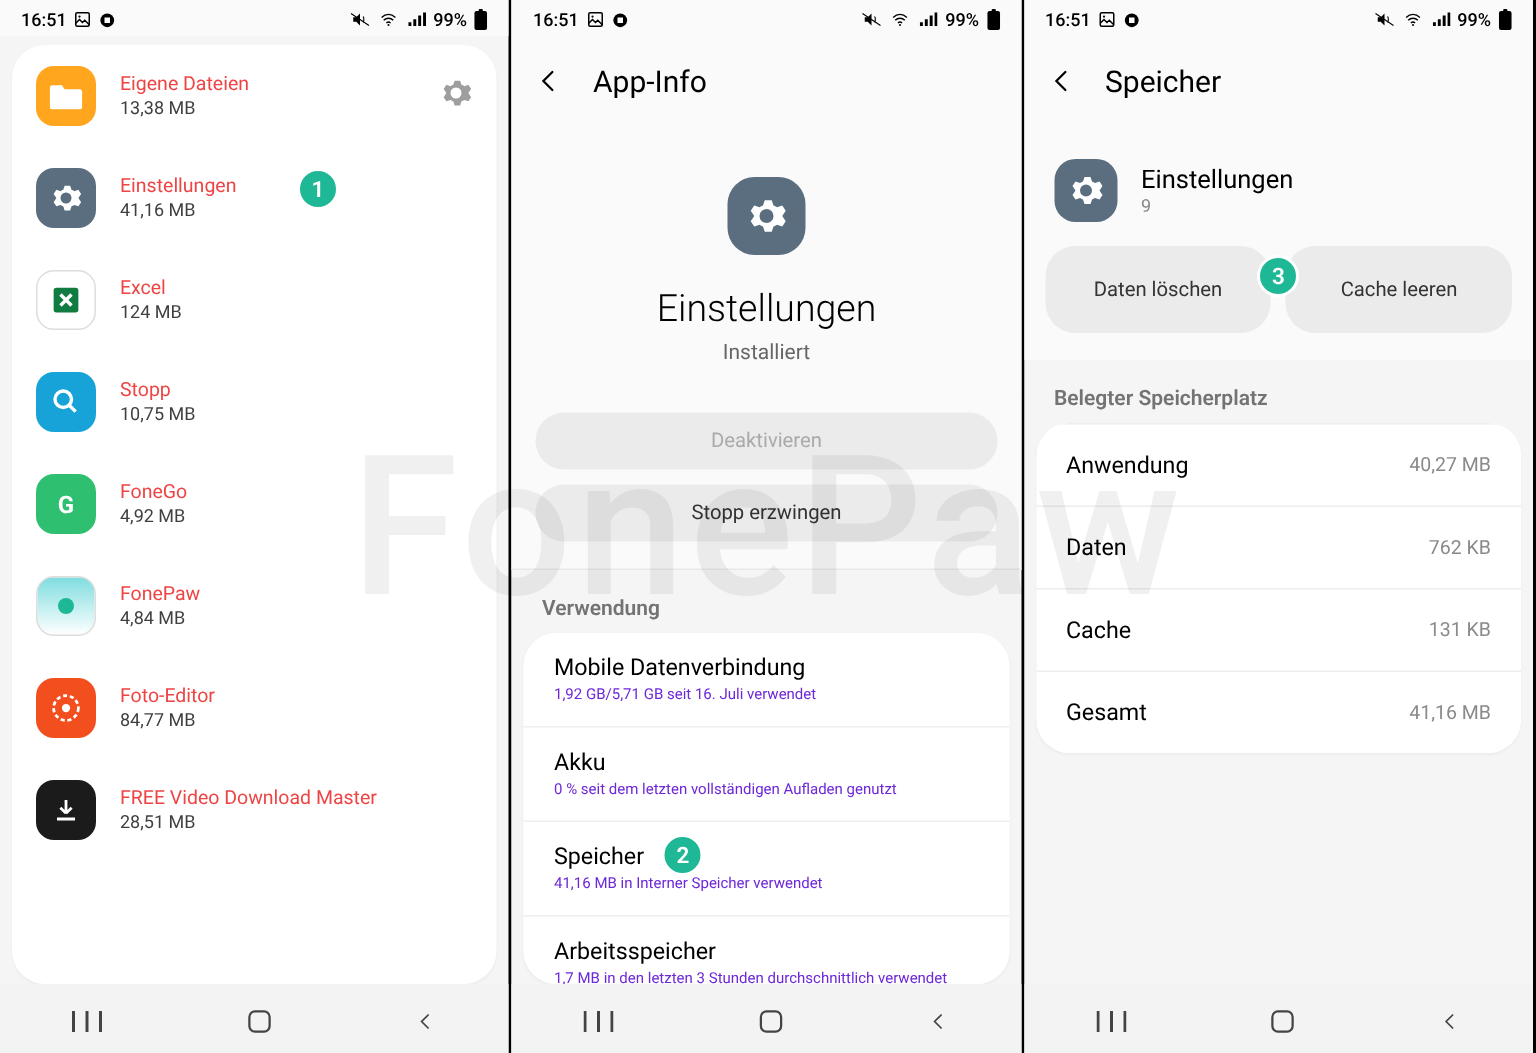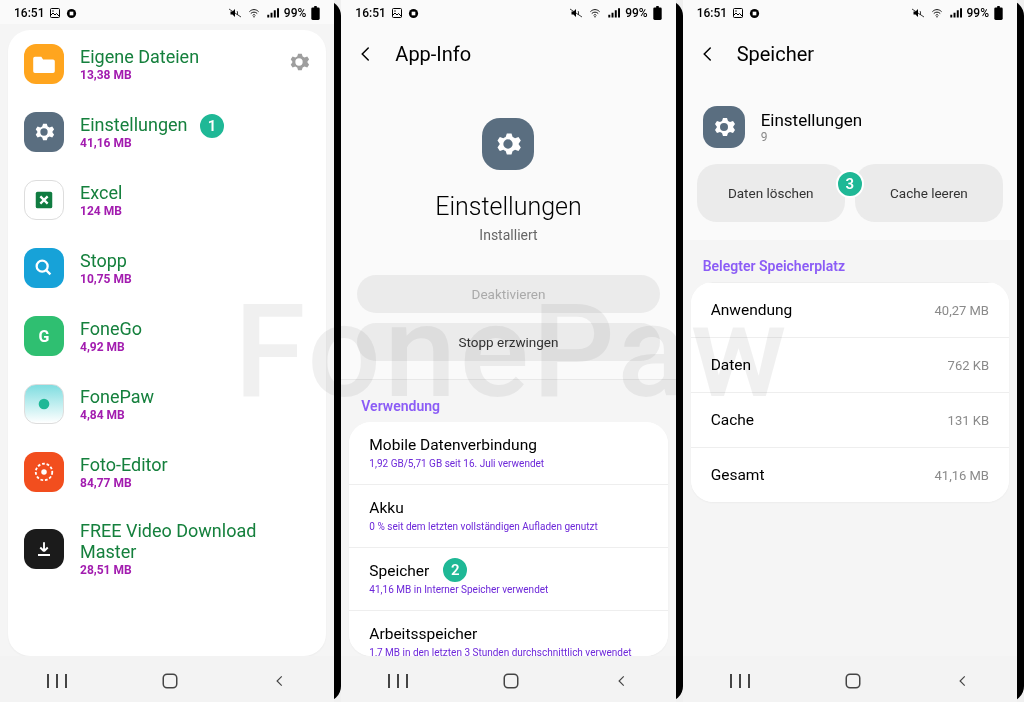--- a/index.html
+++ b/index.html
@@ -12,21 +12,21 @@
     position: relative;
   }
   .screen {
     width: 341.33px;
     height: 702px;
     background: #f5f5f5;
     display: flex;
     flex-direction: column;
     position: relative;
   }
-  .screen:not(:last-child) { border-right: 7px solid #000000; border-radius: 16px; }
+  .screen:not(:last-child) { border-right: 2px solid #000000; }
 
   
   .status-bar {
     display: flex;
     justify-content: space-between;
     align-items: center;
     padding: 6px 14px 4px;
     font-size: 12px;
     font-weight: 500;
     color: #000;
@@ -63,22 +63,22 @@
   .app-icon {
     width: 40px; height: 40px;
     border-radius: 12px;
     display: flex;
     align-items: center;
     justify-content: center;
     margin-right: 16px;
     flex-shrink: 0;
   }
   .app-text { flex: 1; }
-  .app-name { font-size: 18px; color: #15803d; }
-  .app-size { font-size: 12px; color: #a21caf; margin-top: 1px; font-weight: bold; }
+  .app-name { font-size: 13px; color: #ef4444; }
+  .app-size { font-size: 12px; color: #404040; margin-top: 1px; }
   .app-gear { color: #888; }
 
   
   .center-app {
     display: flex;
     flex-direction: column;
     align-items: center;
     padding: 32px 0 20px;
     background: #fafafa;
   }
@@ -108,21 +108,21 @@
     padding: 11px 0;
     font-size: 13.5px;
     color: #333;
   }
   .action-btn.disabled { color: #aaa; }
 
   
   .section-header {
     font-size: 14px;
     font-weight: 600;
-    color: #8b5cf6;
+    color: #737373;
     padding: 18px 20px 8px;
   }
 
   
   .info-item {
     padding: 14px 20px;
     border-top: 1px solid #eee;
     background: #fff;
   }
   .info-item:first-of-type { border-top: none; }

